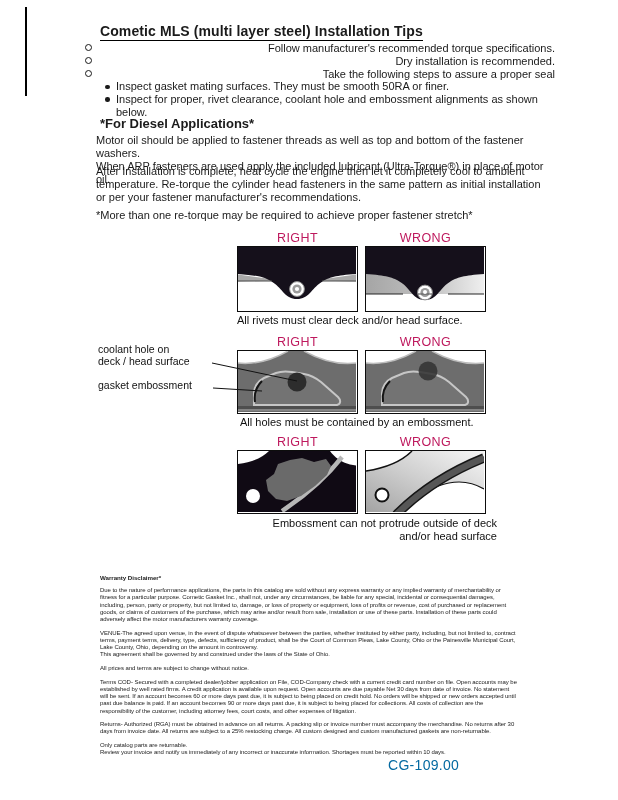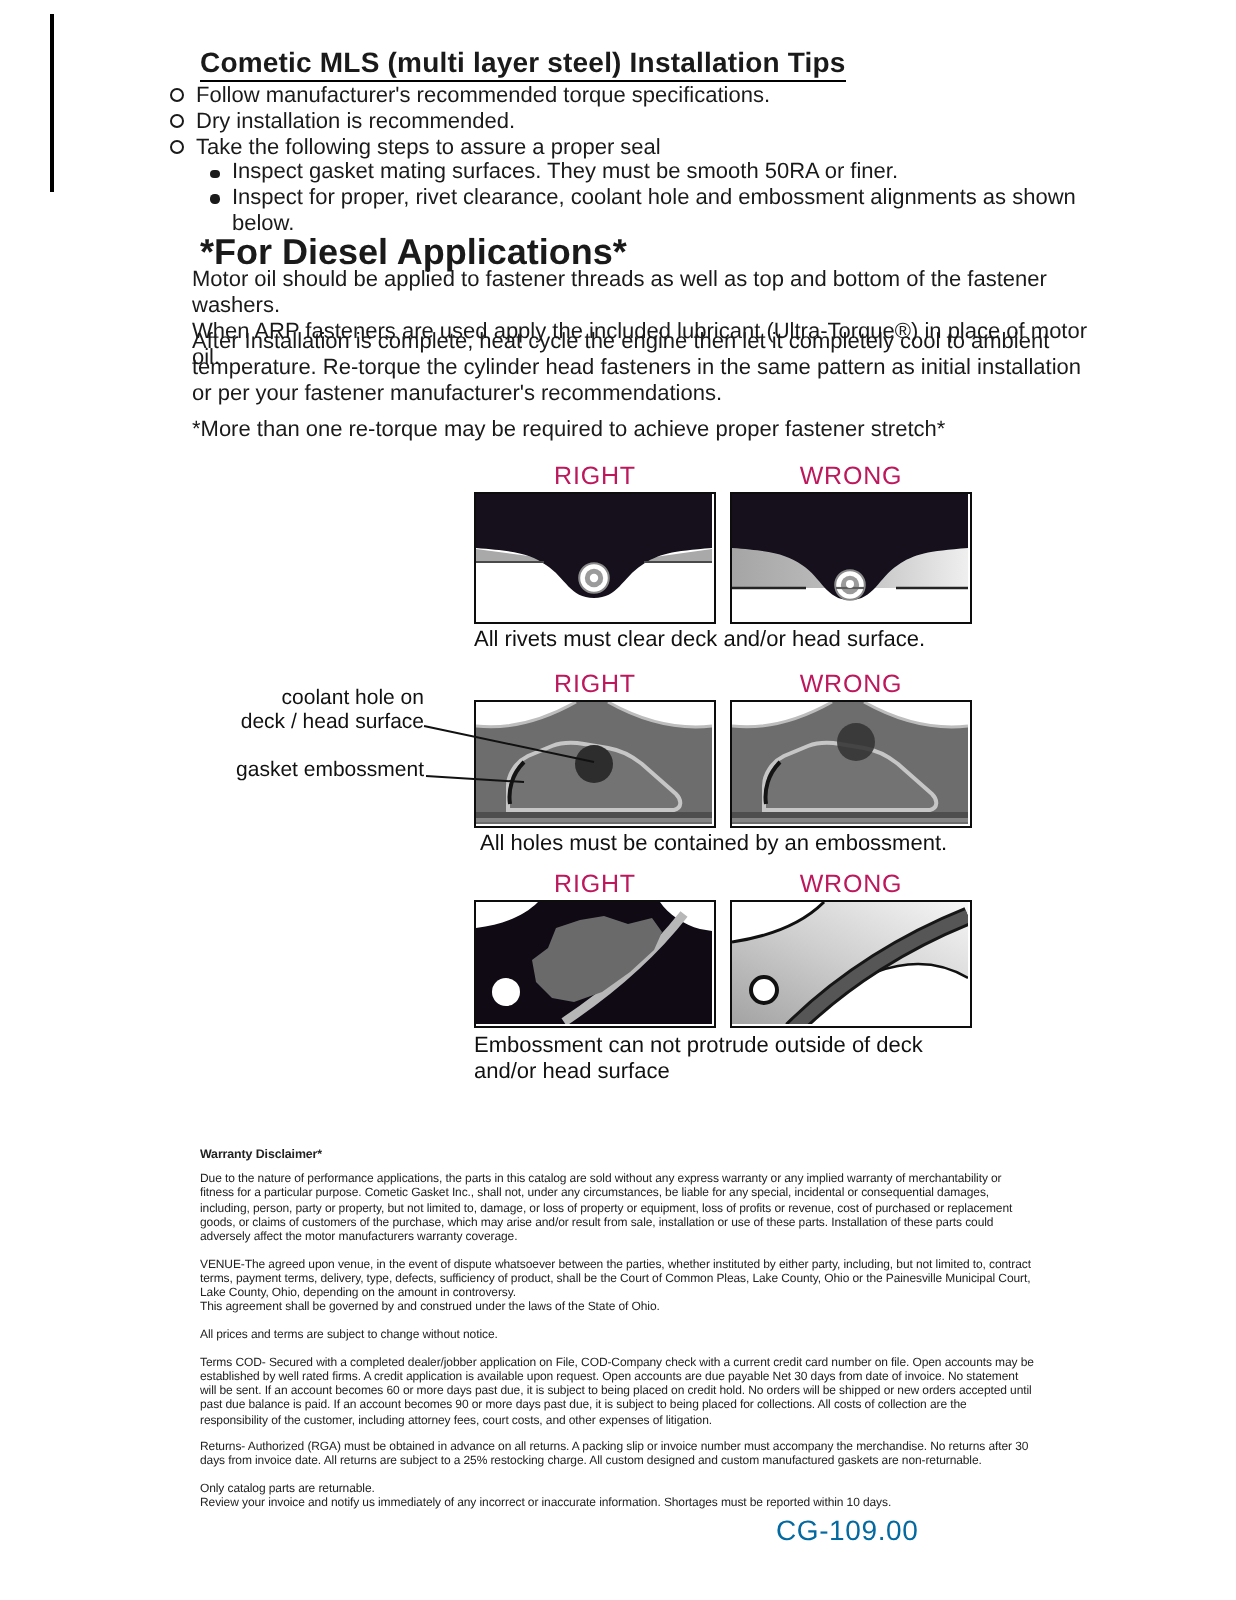--- a/index.html
+++ b/index.html
@@ -3,34 +3,34 @@
 <meta charset="utf-8">
 <style>
   html,body{margin:0;padding:0;background:#ffffff;}
   .page{position:relative;width:618px;height:800px;background:#ffffff;overflow:hidden;
         font-family:"Liberation Sans", sans-serif;color:#1a1a1a;padding-left:44px;}
   .abs{position:absolute;}
   .corner-mark{left:25px;top:7px;width:1.5px;height:89px;background:#000;}
   .title{left:100px;top:23px;font-size:14px;font-weight:bold;letter-spacing:.1px;
          border-bottom:1.6px solid #000;padding-bottom:1px;}
   .tips{left:85px;top:42px;font-size:11px;line-height:12.8px;width:470px;}
-  .tip{position:relative;padding-left:13px;}
+  .tip{position:relative;padding-left:13px;text-align:right;}
   .tip .mk{position:absolute;left:0;top:2.2px;width:5px;height:5px;border:1px solid #1a1a1a;
            border-radius:50%;}
   .subtip{position:relative;margin-left:20px;padding-left:11px;}
   .subtip .mk{position:absolute;left:0;top:4.2px;width:4.5px;height:4.5px;background:#1a1a1a;
               border-radius:50%;}
-  .diesel-h{left:100px;top:116px;font-size:18px;font-weight:bold;}
+  .diesel-h{left:100px;top:116px;font-size:13px;font-weight:bold;}
   .para{left:96px;font-size:11px;line-height:12.9px;width:450px;}
   .p1{top:134px;} .p2{top:165px;} .pnote{top:209px;}
   .figlabel{font-size:12.5px;letter-spacing:.4px;color:#be185d;width:121px;text-align:center;}
   .panel{width:121px;border:1.6px solid #0d0d0d;box-sizing:border-box;background:#fff;}
   .panel svg{display:block;}
   .cap{font-size:11px;color:#111;line-height:12.5px;}
-  .annot{font-size:10.5px;line-height:11.8px;text-align:right;color:#111;}
+  .annot{font-size:10.5px;line-height:11.8px;text-align:left;color:#111;}
   .overlay{pointer-events:none;z-index:5;}
   .discl{left:100px;top:574px;width:418px;font-size:6px;line-height:7.2px;color:#222;
           letter-spacing:-0.05px;}
   .discl .h{font-weight:bold;margin-bottom:6px;font-size:6.2px;}
   .discl .pp{margin:0 0 6.5px 0;}
   .discl .tight{margin:0;}
   .footer-code{left:388px;top:757px;font-size:14px;letter-spacing:.3px;color:#0369a1;}
 </style>
 </head>
 <body>
@@ -188,21 +188,21 @@
       <rect x="0" y="0" width="118" height="61" fill="#ffffff"></rect>
       <path d="M0,20 C20,17 36,10 46,0 L118,0 L118,38 C88,20 55,40 32,61 L0,61 Z" fill="url(#g3)"></path>
       <path d="M0,20 C20,17 36,10 46,0" stroke="#111" stroke-width="1.5" fill="none"></path>
       <path d="M118,38 C88,20 55,40 32,61" stroke="#111" stroke-width="1.2" fill="none"></path>
       <path d="M30,64 C56,38 88,19 118,7" stroke="#161616" stroke-width="9.5" fill="none"></path>
       <path d="M30,64 C56,38 88,19 118,7" stroke="#565656" stroke-width="6.5" fill="none"></path>
       <circle cx="16" cy="44" r="6.5" fill="#ffffff" stroke="#111" stroke-width="2"></circle>
     </svg>
   </div>
 
-  <div class="abs cap" style="left:237px;top:517px;width:260px;">
+  <div class="abs cap" style="left:237px;top:517px;width:260px;text-align:right;">
     <div>Embossment can not protrude outside of deck</div>
     <div>and/or head surface</div>
   </div>
 
   <div class="abs discl">
     <div class="h">Warranty Disclaimer*</div>
     <p class="pp">Due to the nature of performance applications, the parts in this catalog are sold without any express warranty or any implied warranty of merchantability or fitness for a particular purpose.  Cometic Gasket Inc., shall not, under any circumstances, be liable for any special, incidental or consequential damages, including, person, party or property, but not limited to, damage, or loss of property or equipment, loss of profits or revenue, cost of purchased or replacement goods, or claims of customers of the purchase, which may arise and/or result from sale, installation or use of these parts.  Installation of these parts could adversely affect the motor manufacturers warranty coverage.</p>
     <p class="pp tight">VENUE-The agreed upon venue, in the event of dispute whatsoever between the parties, whether instituted by either party, including, but not limited to, contract terms, payment terms, delivery, type, defects, sufficiency of product, shall be the Court of Common Pleas, Lake County, Ohio or the Painesville Municipal Court, Lake County, Ohio, depending on the amount in controversy.</p>
     <p class="pp">This agreement shall be governed by and construed under the laws of the State of Ohio.</p>
     <p class="pp">All prices and terms are subject to change without notice.</p>

